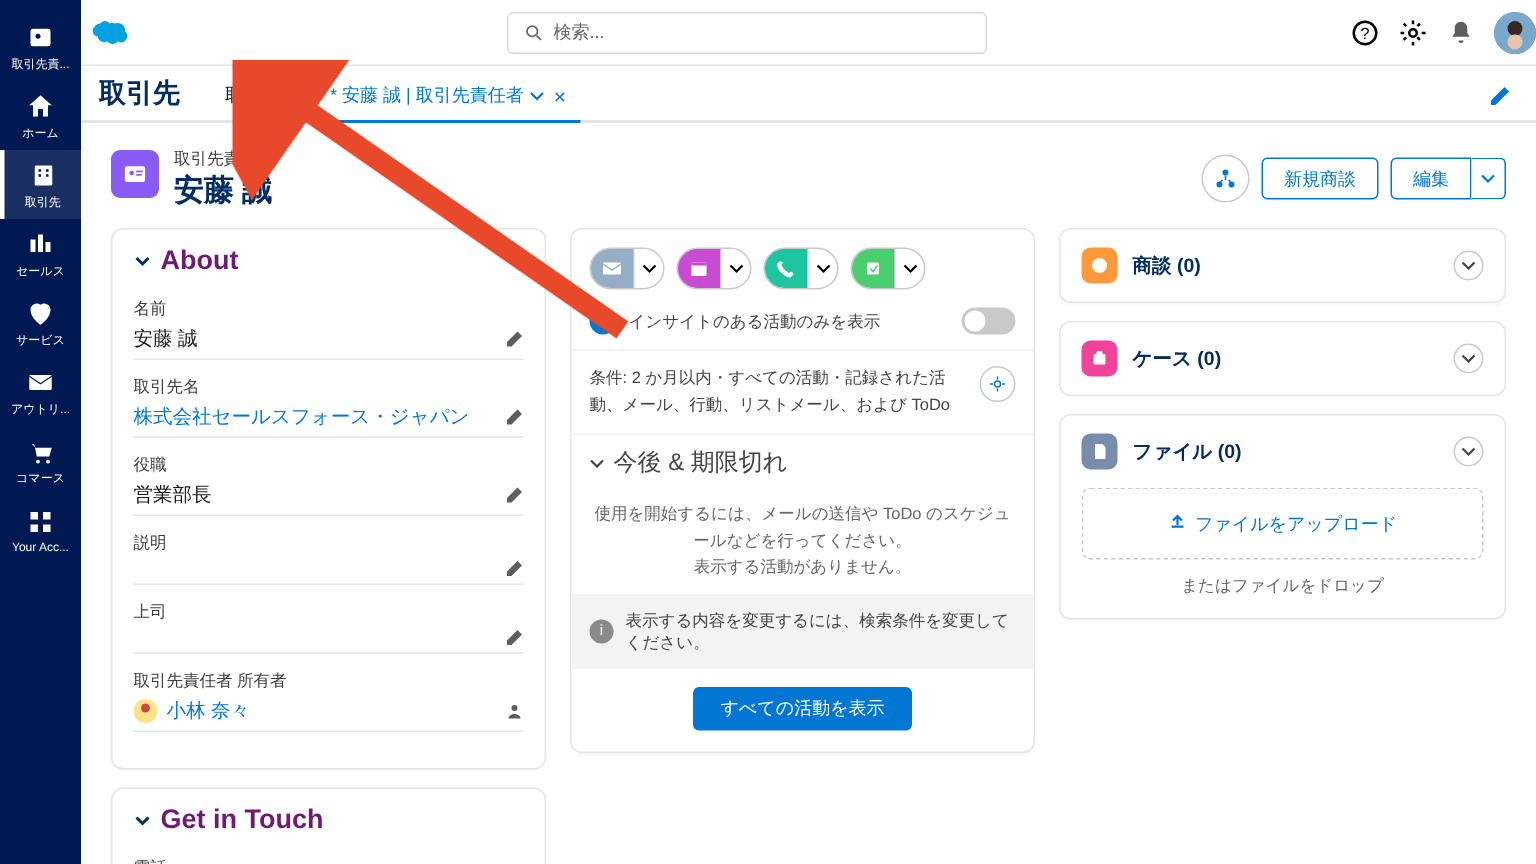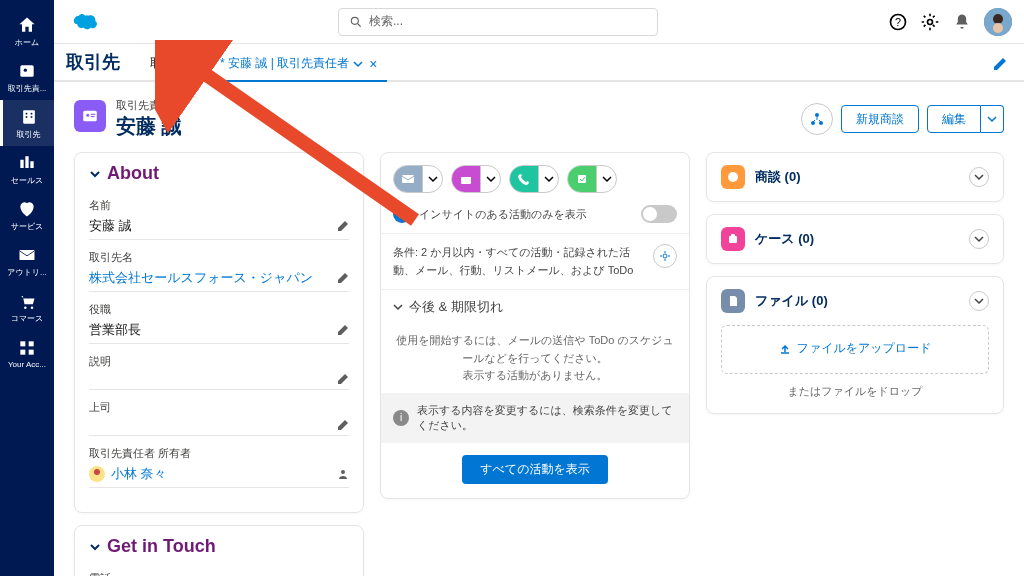--- a/index.html
+++ b/index.html
@@ -9,21 +9,21 @@
     .left-nav { width: 54px; background: #001952; display: flex; flex-direction: column; align-items: center; padding-top: 8px; }
     .nav-item { width: 54px; height: 46px; display: flex; flex-direction: column; align-items: center; justify-content: center; color: #fff; cursor: pointer; font-size: 8px; }
     .nav-item.active { background: rgba(255,255,255,0.1); border-left: 3px solid #fff; }
     .nav-icon { width: 20px; height: 20px; display: flex; align-items: center; justify-content: center; margin-bottom: 2px; }
     .nav-icon svg { width: 20px; height: 20px; fill: #fff; }
     
     
     .main { flex: 1; display: flex; flex-direction: column; background: #fff; }
     
     
-    .header { height: 44px; display: flex; align-items: center; border-bottom: 1px solid #e5e5e5; padding: 0 12px; }
+    .header { height: 44px; display: flex; align-items: center; border-bottom: 1px solid #e5e5e5; padding: 0 0; }
     .cloud-logo { width: 32px; height: 22px; margin-right: 10px; }
     .search-container { flex: 1; display: flex; justify-content: center; }
     .search-box { width: 320px; height: 28px; border: 1px solid #d8d8d8; border-radius: 4px; display: flex; align-items: center; padding: 0 10px; color: #666; font-size: 12px; }
     .search-box svg { width: 14px; height: 14px; margin-right: 6px; fill: #666; }
     .header-actions { display: flex; align-items: center; gap: 12px; }
     .header-icon { width: 20px; height: 20px; fill: #5e5e5e; cursor: pointer; }
     .avatar { width: 28px; height: 28px; border-radius: 50%; background: linear-gradient(135deg, #6b9bd1, #4a7aa8); overflow: hidden; }
     
     
     .tab-bar { height: 38px; display: flex; align-items: flex-end; border-bottom: 2px solid #e5e5e5; padding-left: 12px; position: relative; }
@@ -86,62 +86,62 @@
     .insight-row { display: flex; align-items: center; gap: 8px; padding: 0 12px 10px; font-size: 11px; color: #444; border-bottom: 1px solid #eee; }
     .insight-icon { width: 18px; height: 18px; border-radius: 50%; background: #0176d3; display: flex; align-items: center; justify-content: center; }
     .toggle { width: 36px; height: 18px; border-radius: 10px; background: #c9c9c9; position: relative; margin-left: auto; }
     .toggle::after { content: ''; width: 14px; height: 14px; border-radius: 50%; background: #fff; position: absolute; left: 2px; top: 2px; }
     
     .filter-text { padding: 10px 12px; font-size: 11px; color: #444; line-height: 1.6; display: flex; gap: 8px; }
     .gear-btn { width: 24px; height: 24px; border: 1px solid #c9c9c9; border-radius: 50%; display: flex; align-items: center; justify-content: center; flex-shrink: 0; }
     .filter-links { padding: 0 12px 8px; text-align: right; font-size: 11px; color: #0176d3; }
     .filter-links span { cursor: pointer; }
     
-    .section-hdr { padding: 8px 12px; border-top: 1px solid #eee; font-size: 13px; color: #444; display: flex; align-items: center; gap: 6px; cursor: pointer; }
+    .section-hdr { padding: 8px 12px; border-top: 1px solid #eee; font-size: 16px; color: #444; display: flex; align-items: center; gap: 6px; cursor: pointer; }
     .empty-text { text-align: center; font-size: 11px; color: #666; padding: 8px 12px; line-height: 1.6; }
     .info-banner { background: #f3f3f3; padding: 10px 12px; font-size: 11px; color: #444; display: flex; gap: 8px; align-items: center; }
     .info-i { width: 16px; height: 16px; border-radius: 50%; background: #8a8a8a; color: #fff; display: flex; align-items: center; justify-content: center; font-size: 10px; flex-shrink: 0; }
     .show-all-btn { display: block; margin: 12px auto 14px; padding: 6px 18px; background: #0176d3; color: #fff; border: none; border-radius: 4px; font-size: 12px; cursor: pointer; }
     
     
     .rel-card { padding: 12px 14px; display: flex; align-items: center; gap: 10px; }
     .rel-icon { width: 24px; height: 24px; border-radius: 6px; display: flex; align-items: center; justify-content: center; }
     .rel-icon svg { width: 14px; height: 14px; fill: #fff; }
     .rel-title { flex: 1; font-size: 13px; font-weight: 600; color: #032d60; }
     .rel-chev { width: 20px; height: 20px; border: 1px solid #c9c9c9; border-radius: 50%; display: flex; align-items: center; justify-content: center; }
     
     .file-upload { border: 1px dashed #c9c9c9; border-radius: 6px; padding: 14px; text-align: center; margin: 0 14px 10px; }
-    .upload-btn { color: #0176d3; font-size: 12px; cursor: pointer; display: inline-flex; align-items: center; gap: 6px; }
+    .upload-btn { color: #0176d3; font-size: 12px; cursor: pointer; display: inline-flex; gap: 6px; }
     .drop-text { text-align: center; font-size: 11px; color: #666; padding-bottom: 14px; }
     
     
     .arrow { position: absolute; left: 155px; top: 40px; pointer-events: none; z-index: 100; }
     
     .chev-down { width: 10px; height: 10px; }
   </style>
 </head>
 <body>
 
 <nav class="left-nav">
   <div class="nav-item">
     <span class="nav-icon">
         <svg viewBox="0 0 24 24">
-          <path d="M12 3l9 8h-3v9h-4v-6h-4v6H6v-9H3z"></path>
-        </svg>
-      </span>
-    <span>ホーム</span>
-  </div>
-  <div class="nav-item">
-    <span class="nav-icon">
-        <svg viewBox="0 0 24 24">
           <rect x="4" y="5" width="16" height="14" rx="2"></rect>
           <circle cx="10" cy="11" r="2" fill="#001952"></circle>
         </svg>
       </span>
     <span>取引先責...</span>
+  </div>
+  <div class="nav-item">
+    <span class="nav-icon">
+        <svg viewBox="0 0 24 24">
+          <path d="M12 3l9 8h-3v9h-4v-6h-4v6H6v-9H3z"></path>
+        </svg>
+      </span>
+    <span>ホーム</span>
   </div>
   <div class="nav-item active">
     <span class="nav-icon">
         <svg viewBox="0 0 24 24">
           <rect x="5" y="4" width="14" height="16" rx="1"></rect>
           <rect x="8" y="7" width="2" height="2" fill="#001952"></rect>
           <rect x="14" y="7" width="2" height="2" fill="#001952"></rect>
           <rect x="8" y="11" width="2" height="2" fill="#001952"></rect>
           <rect x="14" y="11" width="2" height="2" fill="#001952"></rect>
         </svg>

